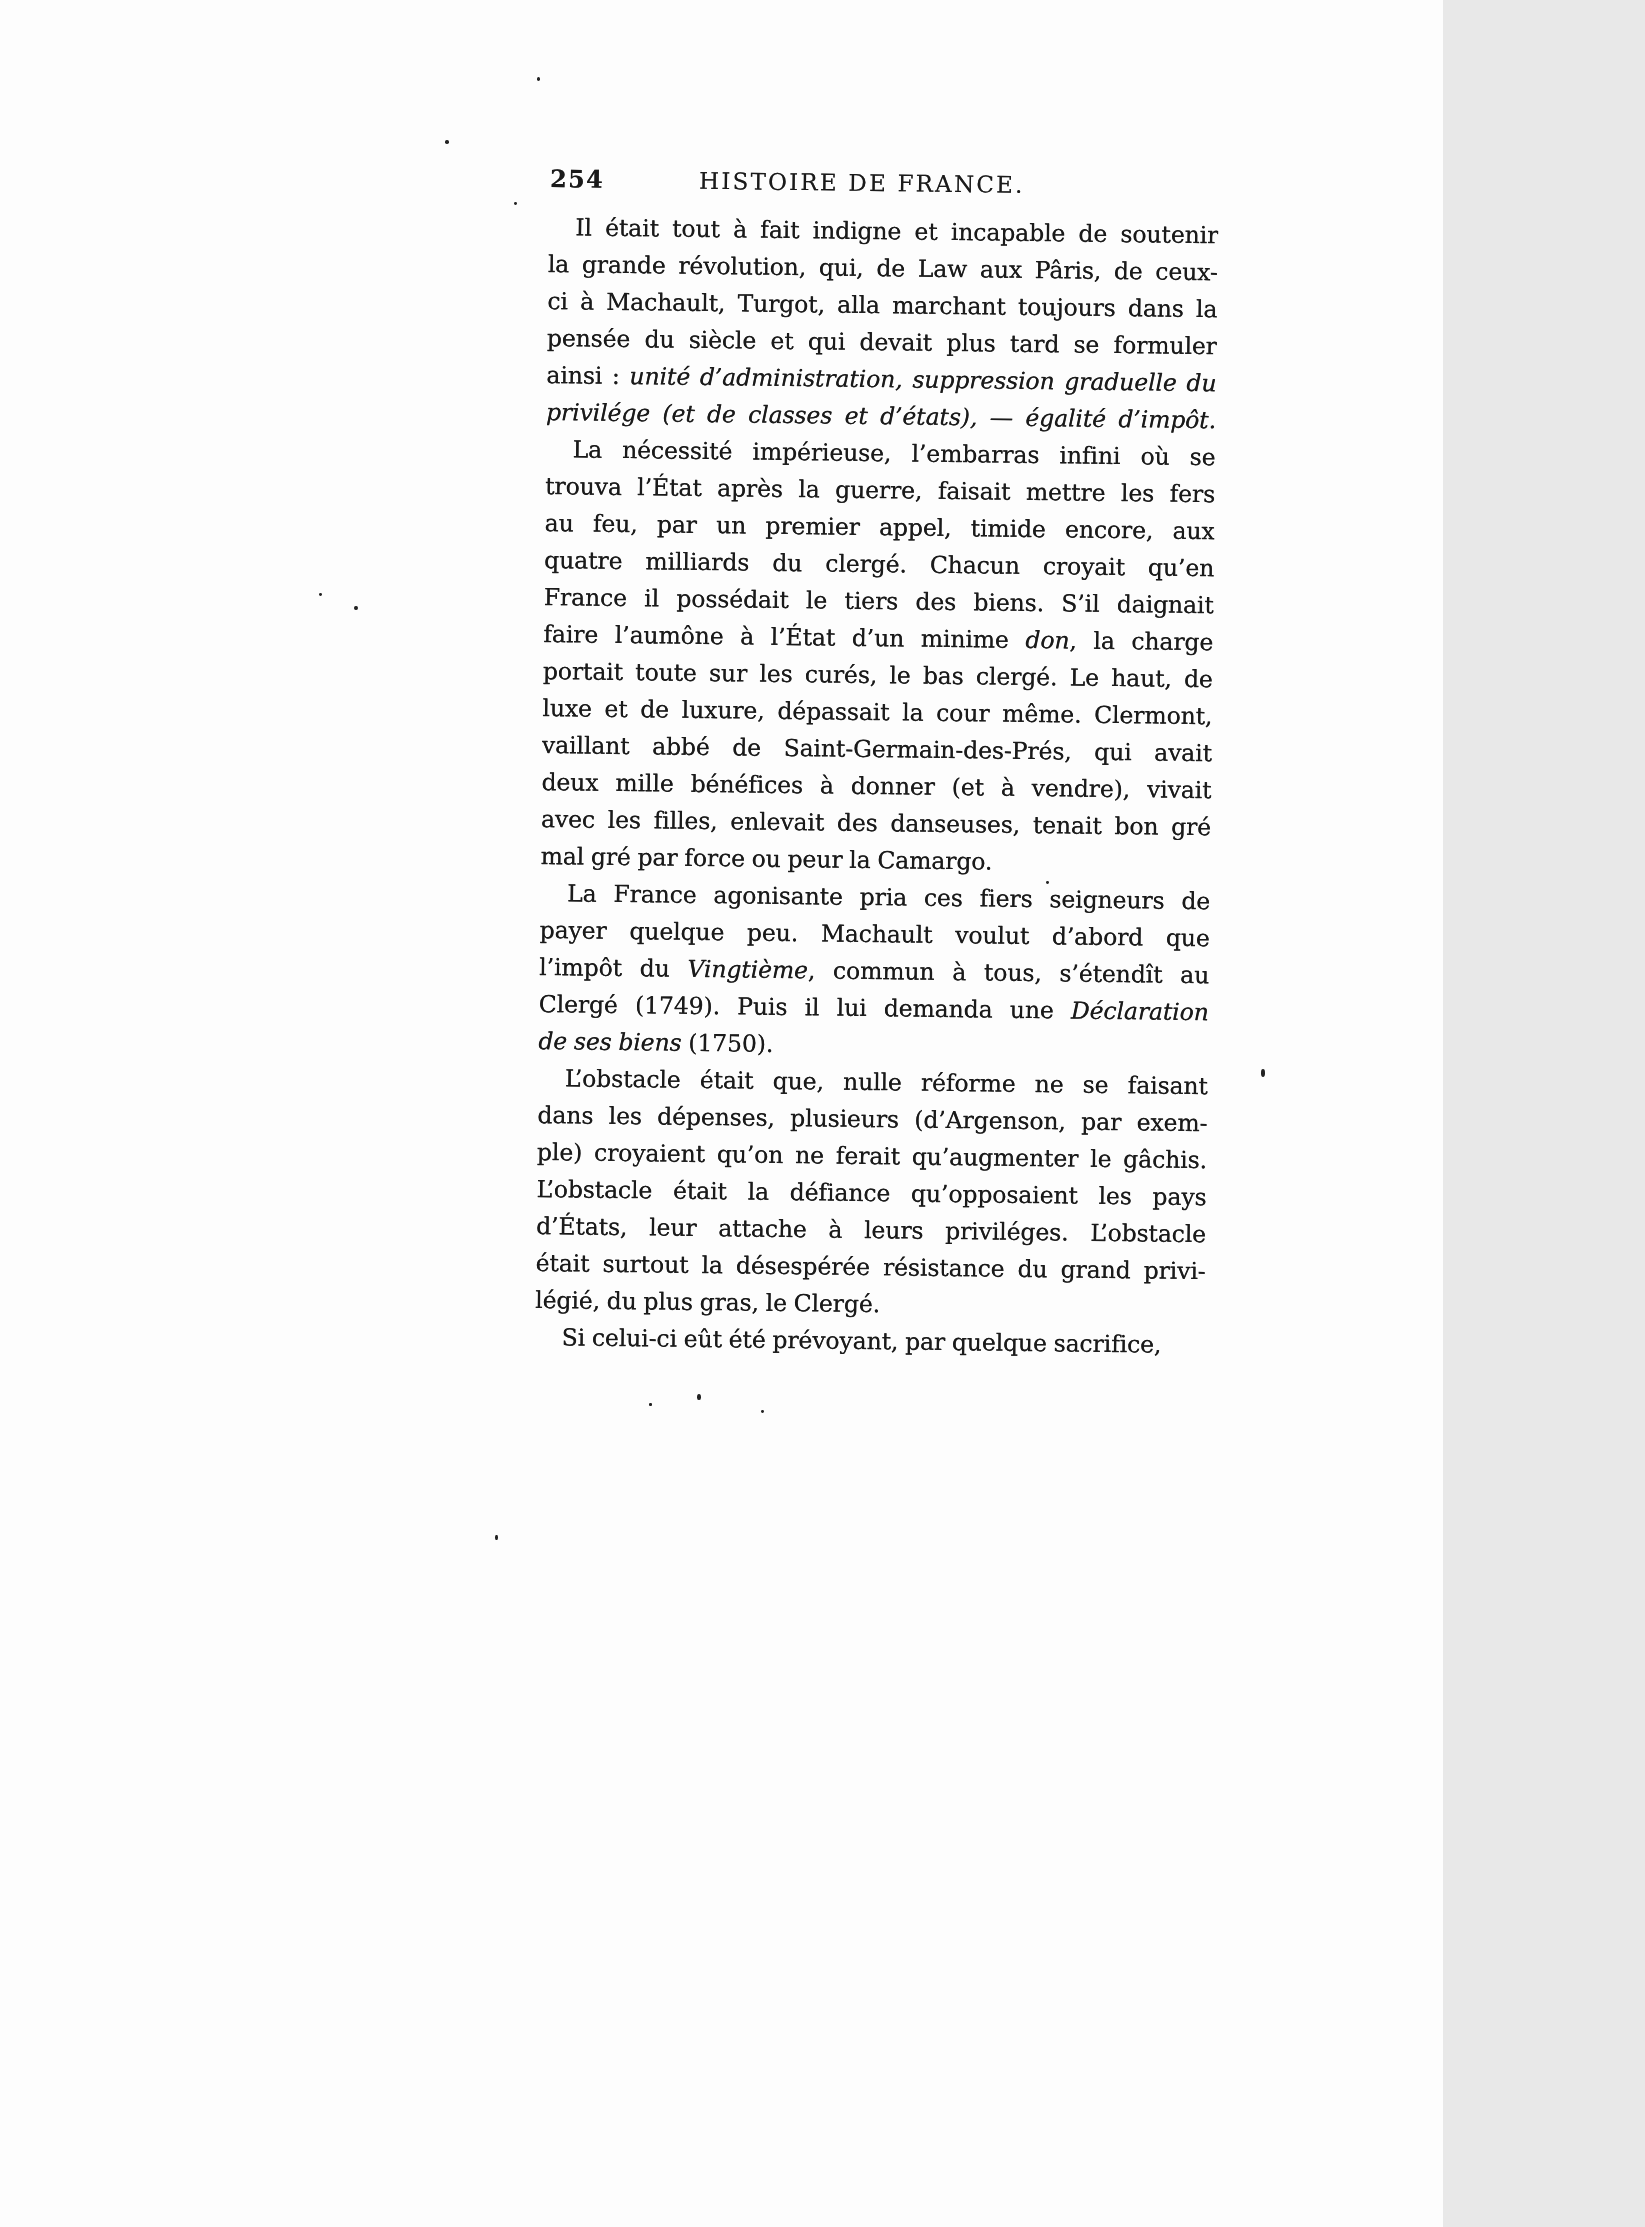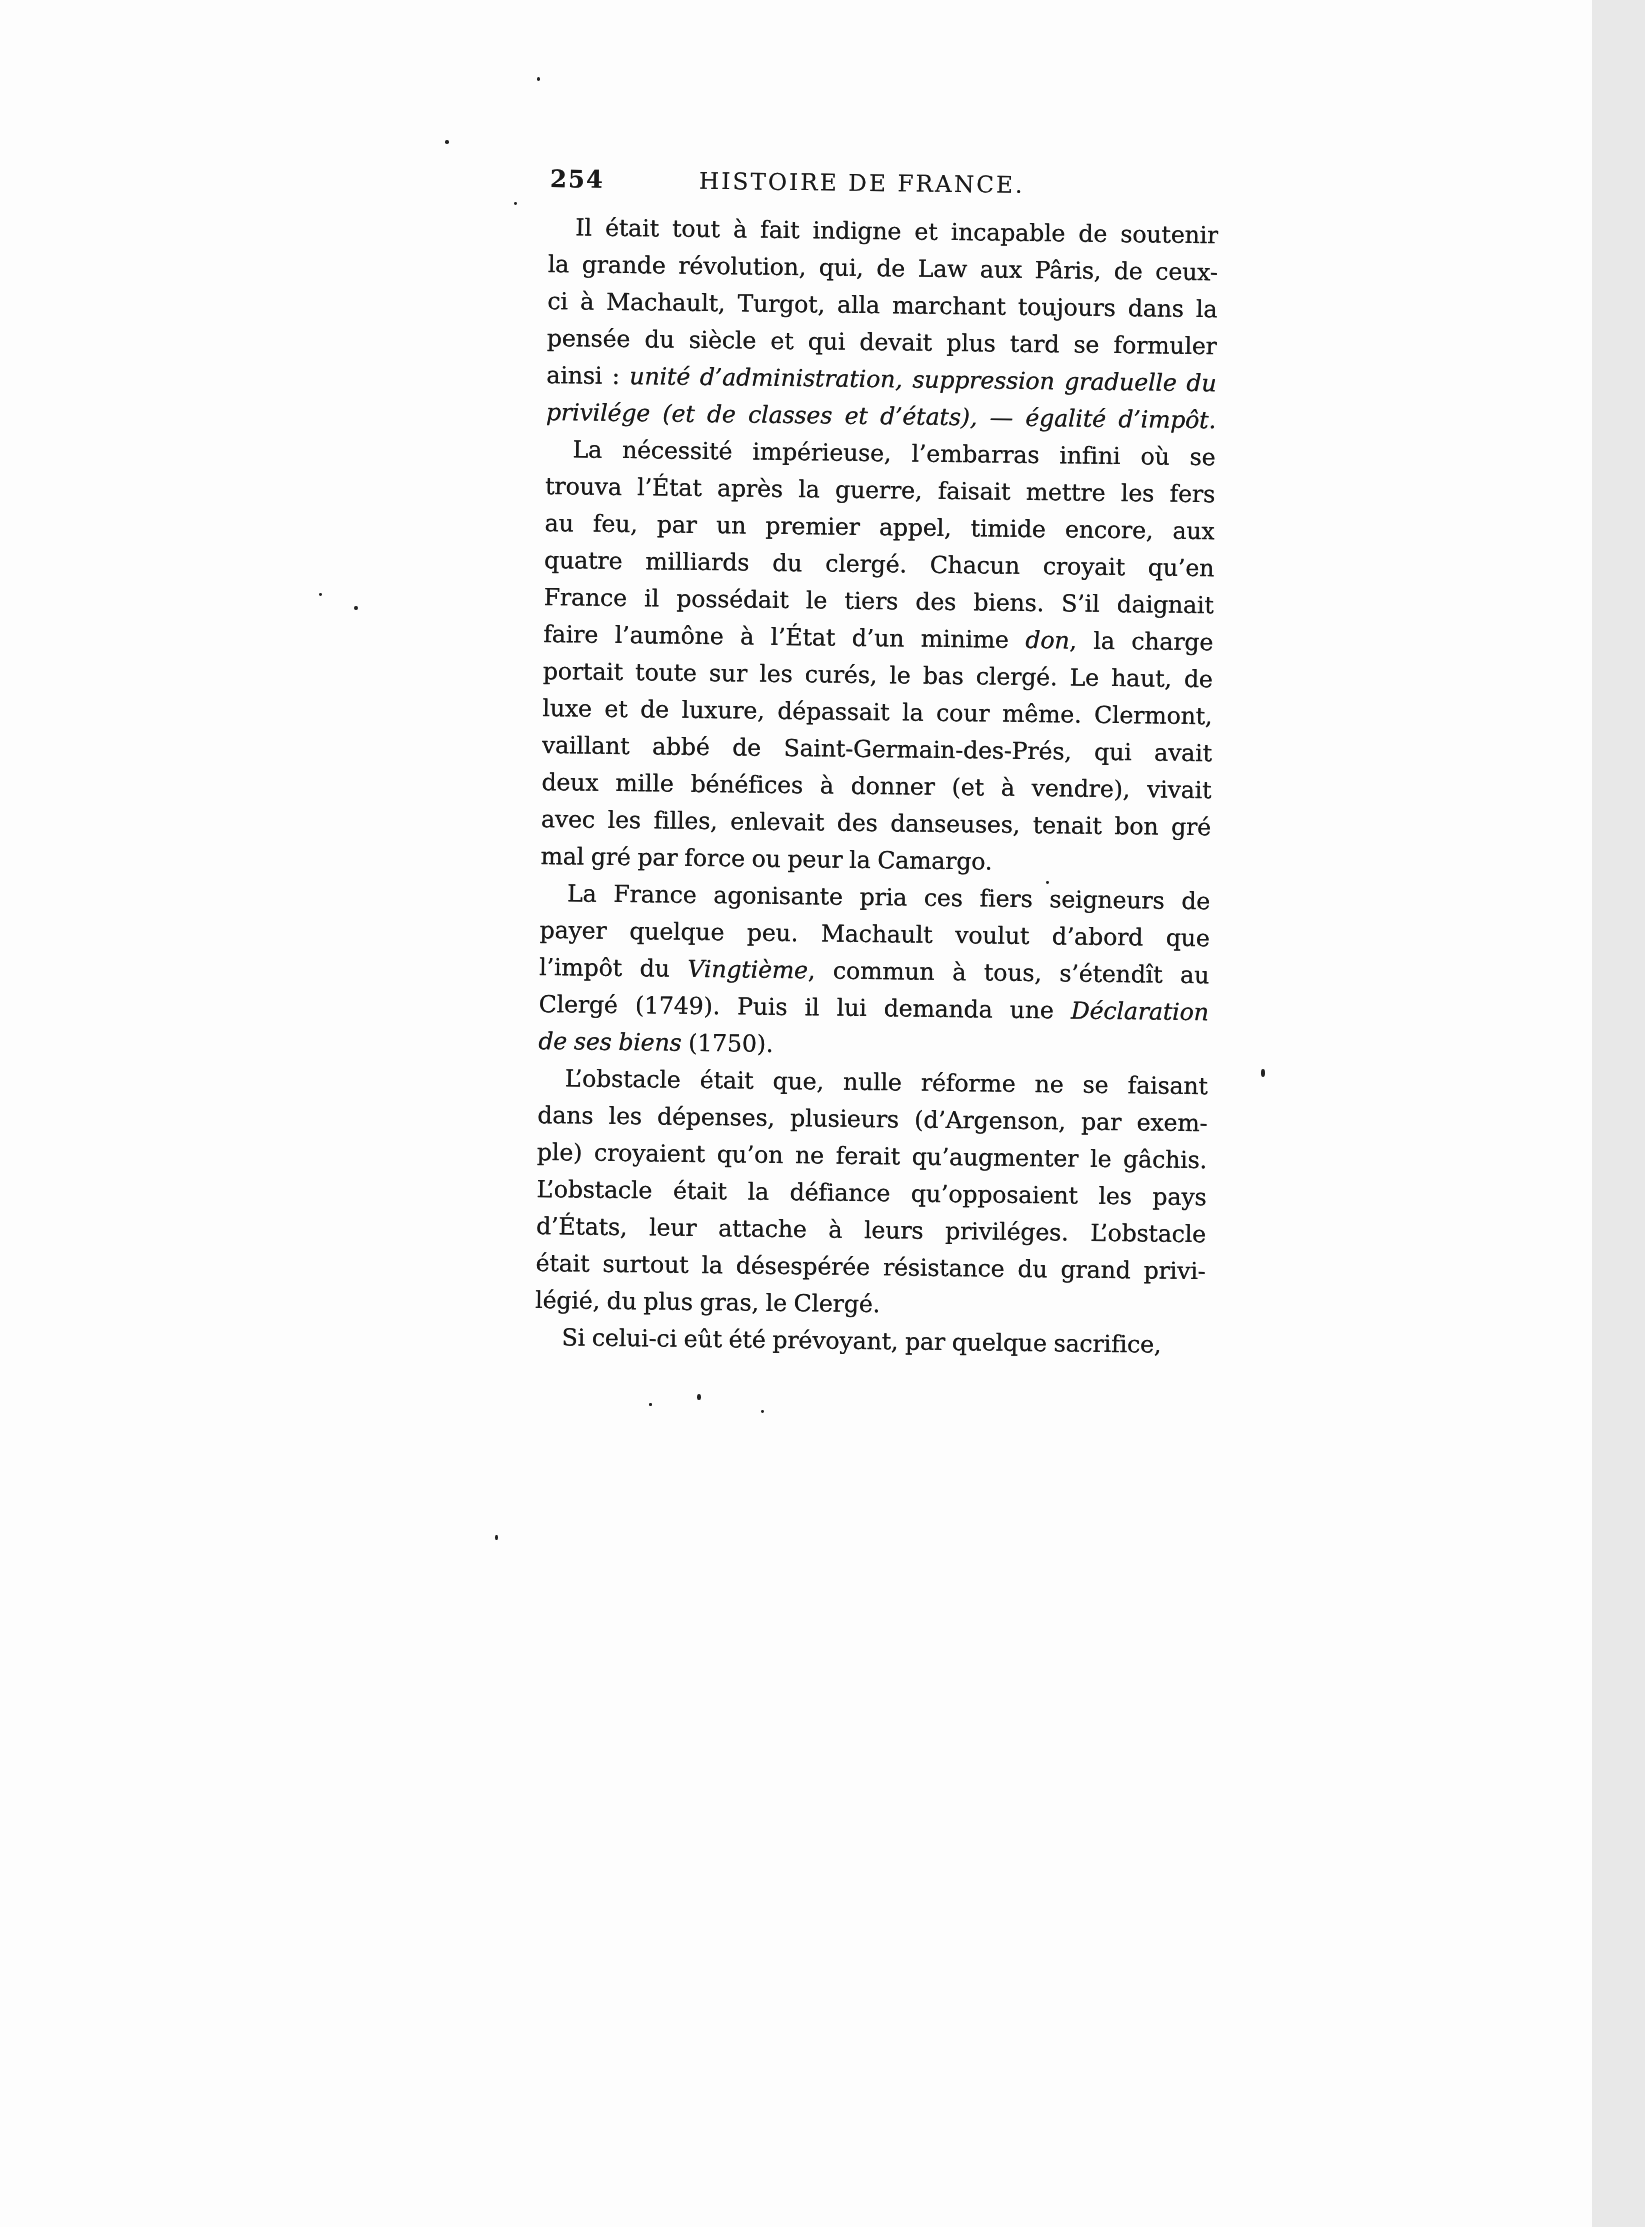--- a/index.html
+++ b/index.html
@@ -2,21 +2,21 @@
 <html style="--ink: #1a1a1a; --paper: #fdfdfd;font-size:10.2px"><head>
 <meta charset="utf-8">
 <style>
   :root{
     --ink:#1a1a1a;
     --paper:#fdfdfd;
   }
   html,body{margin:0;padding:0;background:#e8e8e8;}
   .page{
     position:relative;
-    width:1592px;height:2227px;
+    width:1443px;height:2227px;
     background:var(--paper);
     overflow:hidden;
     font-family:"DejaVu Serif", serif;
     color:var(--ink);
   }
   .content{
     position:absolute;
     left:549px;top:166px;width:670px;
     transform:rotate(0.7deg);
     transform-origin:0 0;

